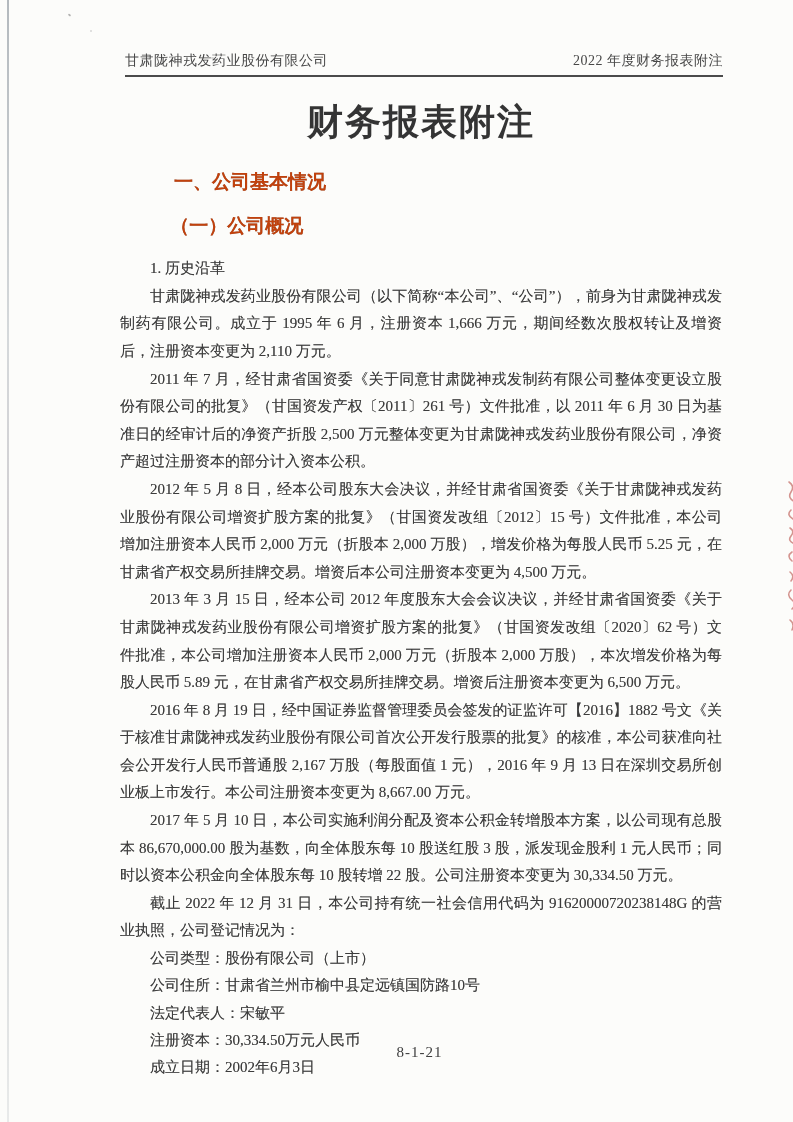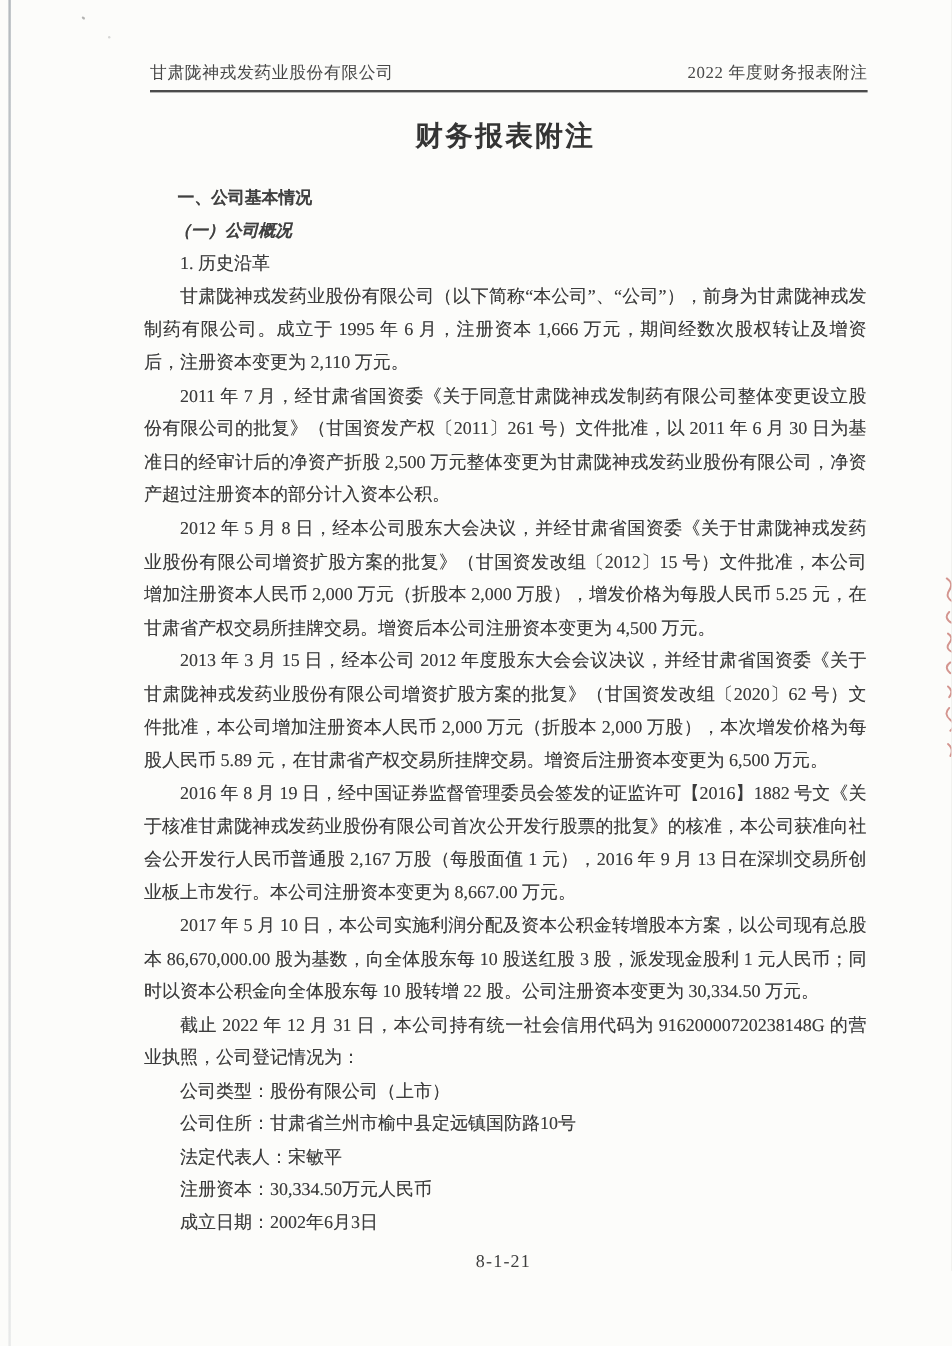--- a/index.html
+++ b/index.html
@@ -57,44 +57,44 @@
     border-bottom: 2.5px solid #4b4b4b;
     padding-bottom: 5px;
   }
   .title {
     position: absolute;
     left: 120px;
     width: 602px;
     top: 98px;
     margin: 0;
     text-align: center;
-    font-size: 23px;
+    font-size: 36px;
     font-weight: bold;
     letter-spacing: 2px;
     color: #343434;
   }
   .content {
     position: absolute;
     left: 120px;
     width: 602px;
     top: 152px;
     font-size: 15px;
     line-height: 27.6px;
     color: #3c3c3c;
     text-shadow: 0 0 0.4px rgba(70,70,70,0.55);
   }
   .content h2, .content h3 {
-    margin: 0;
-    font-size: 14px;
+    margin: 16px;
+    font-size: 19px;
     font-weight: bold;
     line-height: 27.6px;
-    color: #404040;
+    color: #c2410c;
   }
   .content h2 { text-indent: 2em; }
-  .content h3 { text-indent: 1.8em; font-style: italic; }
+  .content h3 { text-indent: 1.8em; }
   .item-heading {
     text-indent: 2em;
     line-height: 27.6px;
   }
   .para {
     margin: 0;
     text-indent: 2em;
     text-align: justify;
     word-break: break-all;
   }

